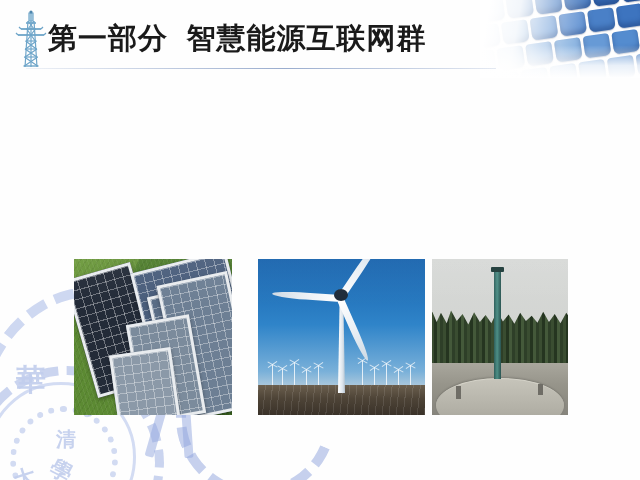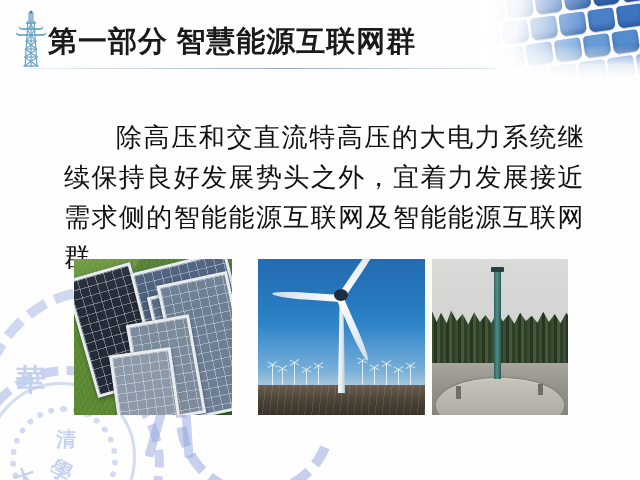--- a/index.html
+++ b/index.html
@@ -155,21 +155,21 @@
     position: absolute;
     left: 12px;
     top: 9px;
     width: 38px;
     height: 62px;
   }
   .title {
     position: absolute;
     left: 48px;
     top: 24px;
-    font-family: Liberation Serif, serif;
+    font-family: Liberation Mono, monospace;
     font-weight: bold;
     font-size: 29px;
     line-height: 34px;
     color: #1a1a1a;
     letter-spacing: 1px;
     white-space: nowrap;
   }
   .title-rule {
     position: absolute;
     left: 26px;
@@ -472,21 +472,20 @@
         </g>
         <circle cx="19" cy="3" r="1.6" fill="#4e86ad"></circle>
       </svg>
     </div>
 
     <div class="title">第一部分 智慧能源互联网群</div>
 
     <div class="title-rule"></div>
   </div>
 
-  <div class="body-text">除高压和交直流特高压的大电力系统继续保持良好发展势头之外，宜着力发展接近需求侧的智能能源互联网及智能能源互联网群。</div>
 
   <div class="photos">
 
     <div class="photo photo-solar">
       <div class="grass"></div>
       <div class="panel p1">
           <div class="cells"></div>
         </div>
       <div class="panel p2">
           <div class="cells"></div>

